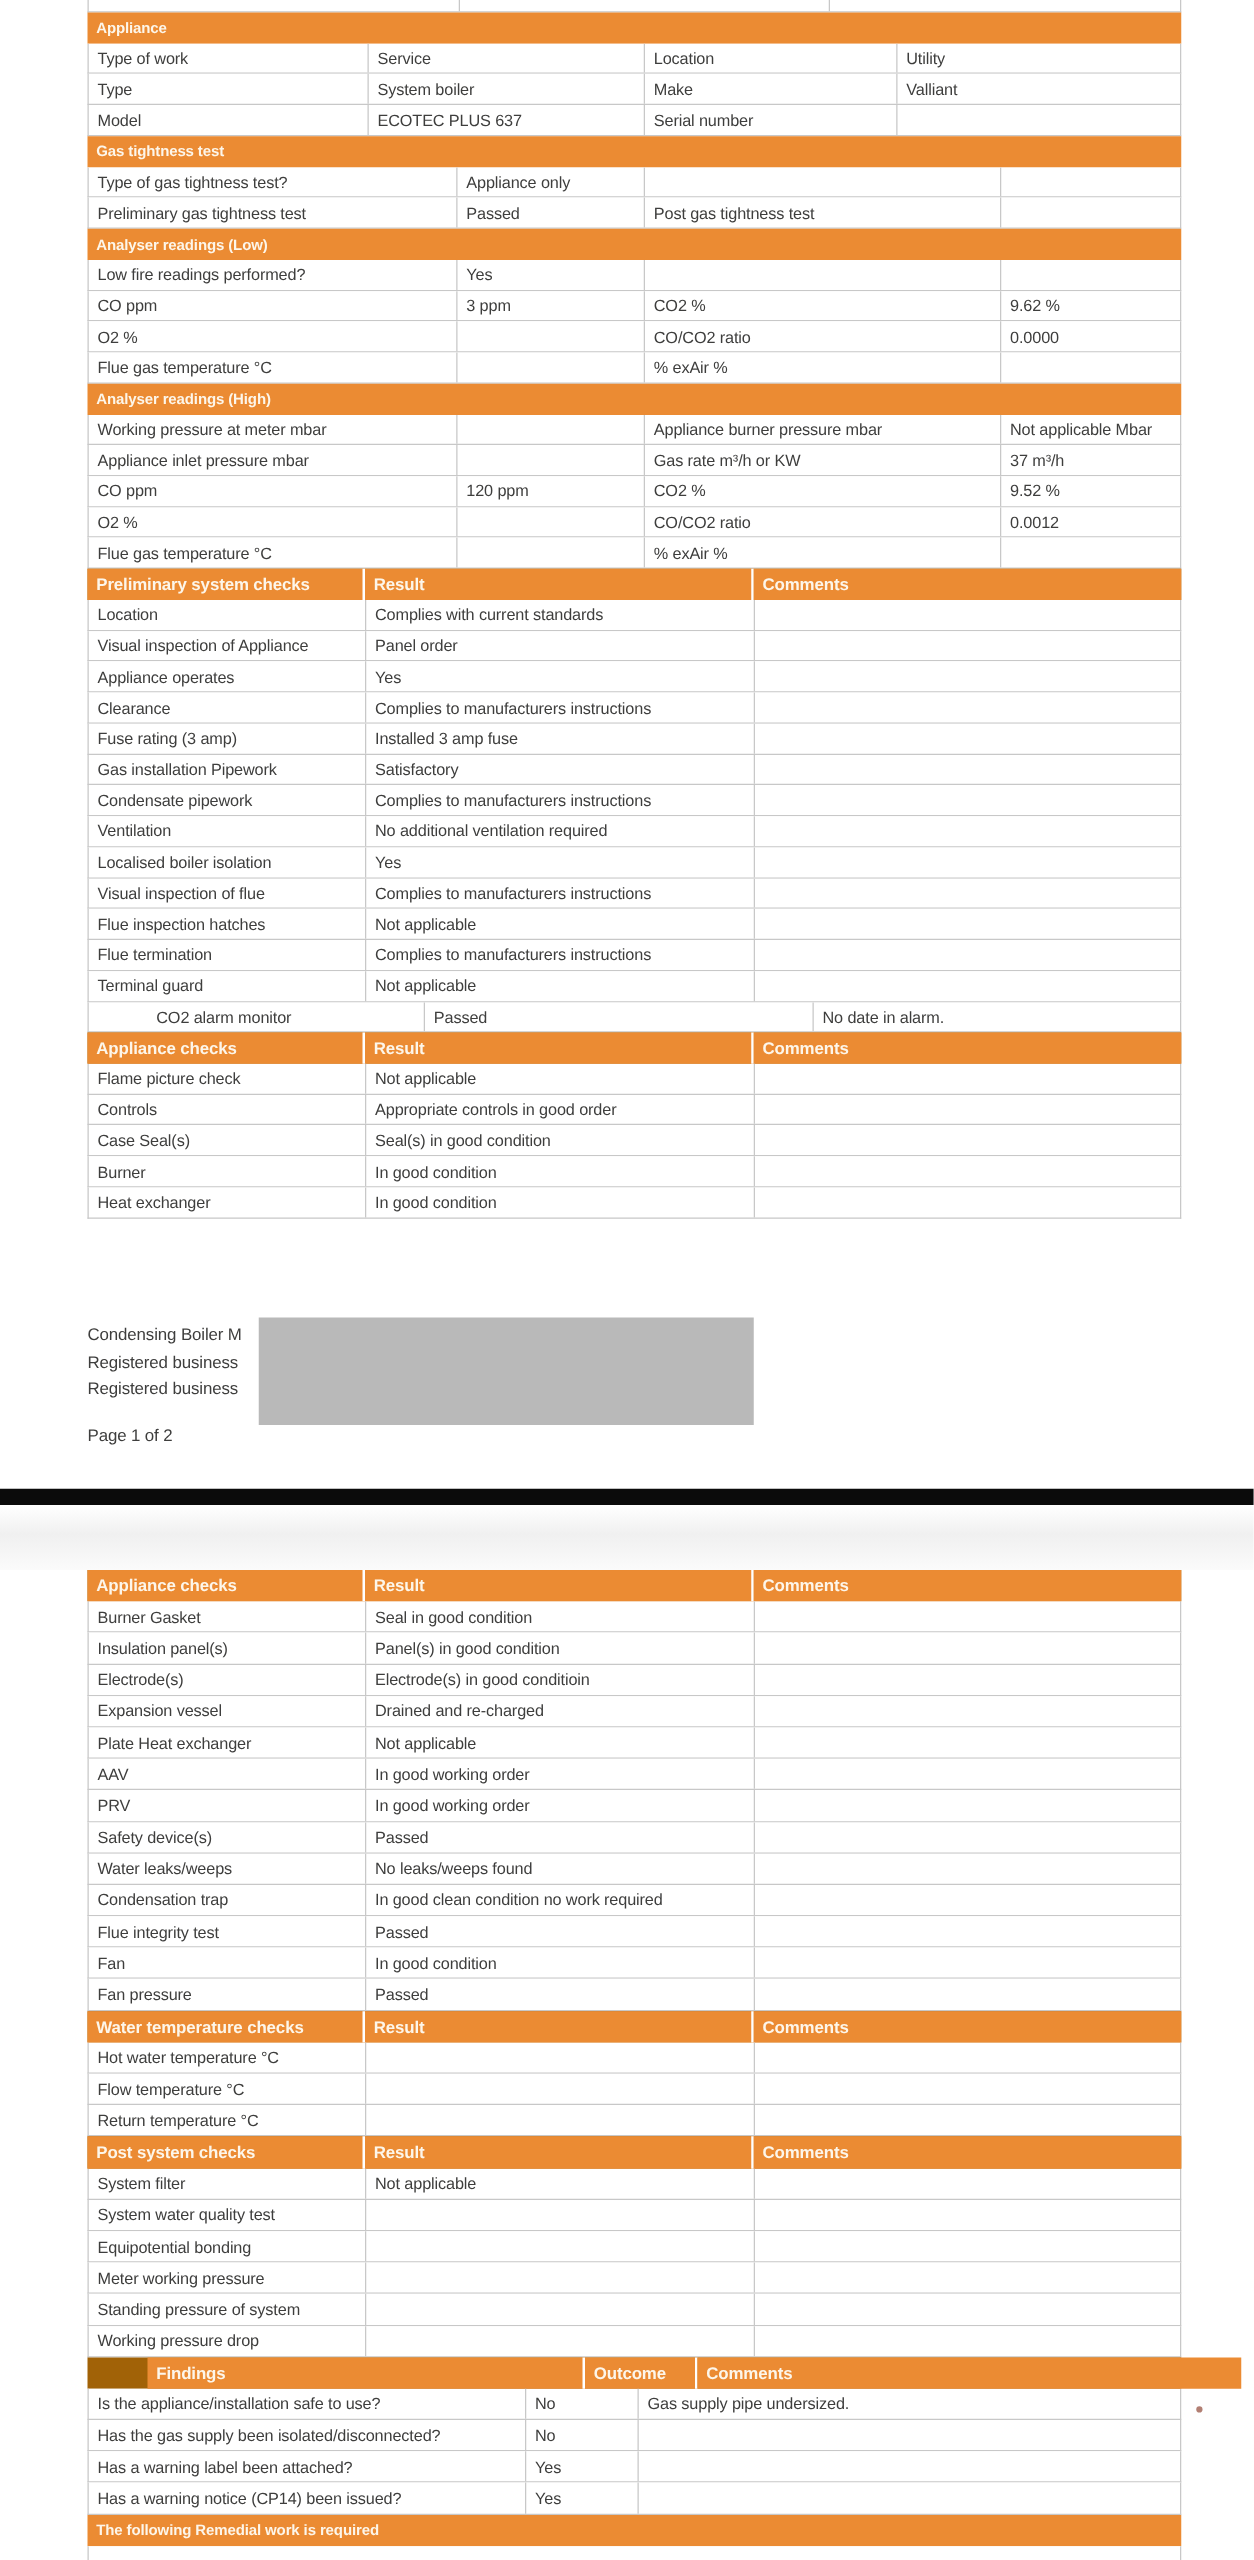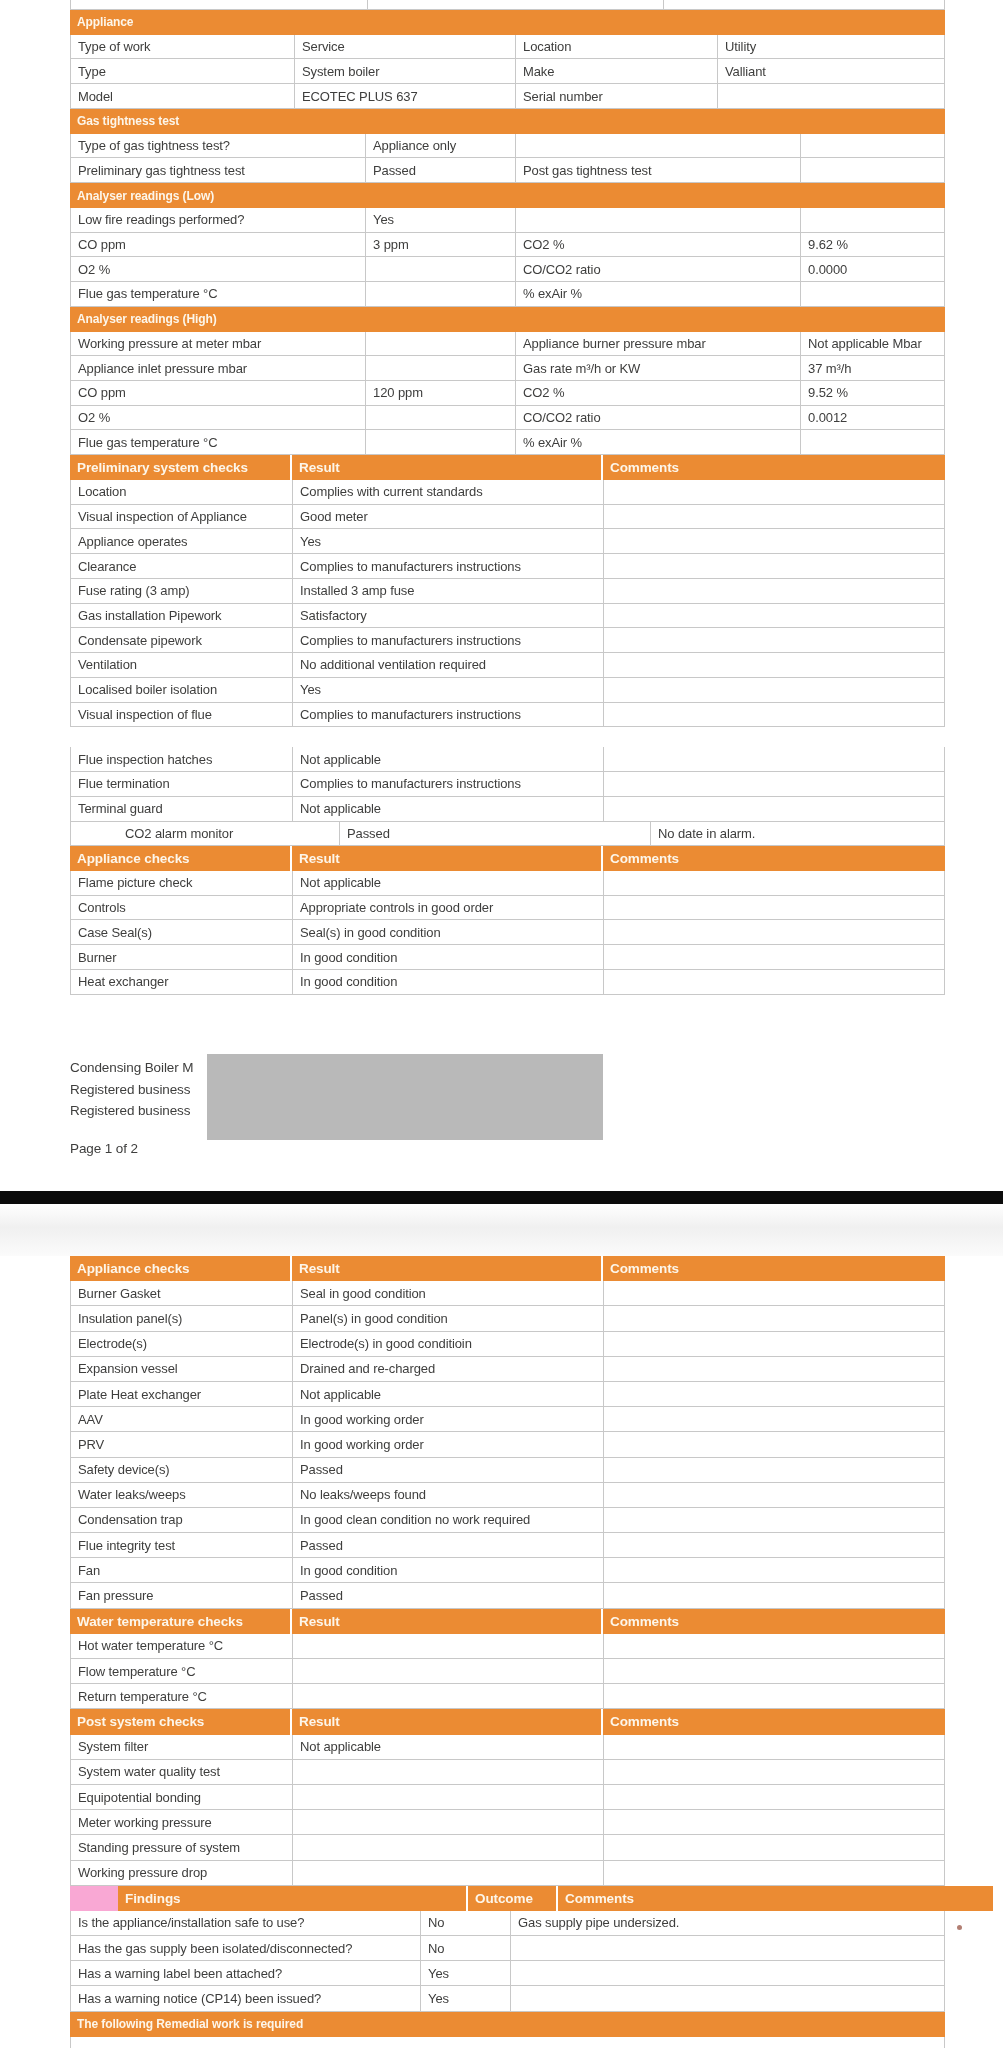--- a/index.html
+++ b/index.html
@@ -33,21 +33,21 @@
   .cell:last-child{border-right:none;}
 
   .bar{
     height:var(--rh);box-sizing:border-box;
     background:var(--accent);
     color:var(--header-text);
     font-size:12px;font-weight:bold;
     display:flex;align-items:center;padding-left:7px;
     white-space:nowrap;overflow:hidden;
   }
-  .head{display:grid;height:var(--rh);box-sizing:border-box;background:#f9a8d4;text-align:center;}
+  .head{display:grid;height:var(--rh);box-sizing:border-box;background:#a16207;text-align:center;}
   .hcell{
     background:var(--accent);
     color:var(--header-text);
     font-size:13.5px;font-weight:bold;
     display:flex;align-items:center;padding-left:7px;
     box-sizing:border-box;white-space:nowrap;overflow:hidden;
     border-right:2px solid #ffffff;
   }
   .hcell:last-child{border-right:none;}
 
@@ -188,21 +188,21 @@
       <div class="hcell">Result</div>
       <div class="hcell">Comments</div>
     </div>
     <div class="row" style="grid-template-columns: 222px 311px 342px;">
       <div class="cell">Location</div>
       <div class="cell">Complies with current standards</div>
       <div class="cell"></div>
     </div>
     <div class="row" style="grid-template-columns: 222px 311px 342px;">
       <div class="cell">Visual inspection of Appliance</div>
-      <div class="cell">Good meter</div>
+      <div class="cell">Panel order</div>
       <div class="cell"></div>
     </div>
     <div class="row" style="grid-template-columns: 222px 311px 342px;">
       <div class="cell">Appliance operates</div>
       <div class="cell">Yes</div>
       <div class="cell"></div>
     </div>
     <div class="row" style="grid-template-columns: 222px 311px 342px;">
       <div class="cell">Clearance</div>
       <div class="cell">Complies to manufacturers instructions</div>
@@ -231,21 +231,21 @@
     <div class="row" style="grid-template-columns: 222px 311px 342px;">
       <div class="cell">Localised boiler isolation</div>
       <div class="cell">Yes</div>
       <div class="cell"></div>
     </div>
     <div class="row" style="grid-template-columns: 222px 311px 342px;">
       <div class="cell">Visual inspection of flue</div>
       <div class="cell">Complies to manufacturers instructions</div>
       <div class="cell"></div>
     </div>
-    <div class="row" style="grid-template-columns: 222px 311px 342px; margin-top: 20px;">
+    <div class="row" style="grid-template-columns: 222px 311px 342px;">
       <div class="cell">Flue inspection hatches</div>
       <div class="cell">Not applicable</div>
       <div class="cell"></div>
     </div>
     <div class="row" style="grid-template-columns: 222px 311px 342px;">
       <div class="cell">Flue termination</div>
       <div class="cell">Complies to manufacturers instructions</div>
       <div class="cell"></div>
     </div>
     <div class="row" style="grid-template-columns: 222px 311px 342px;">

